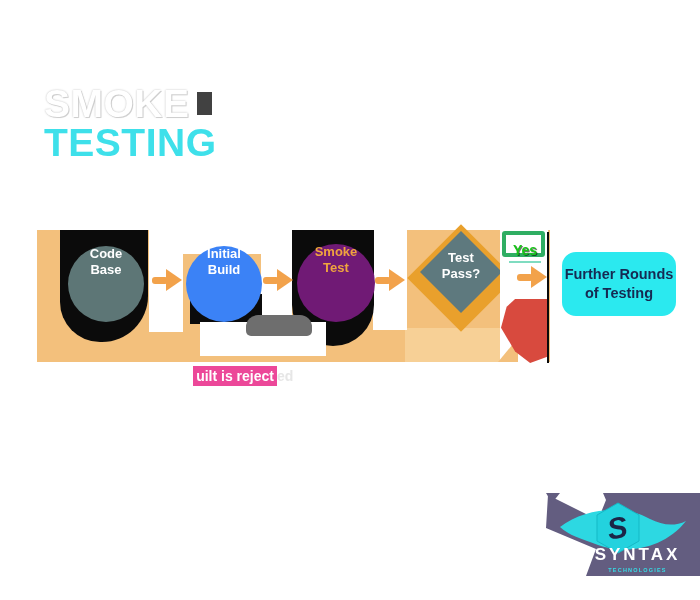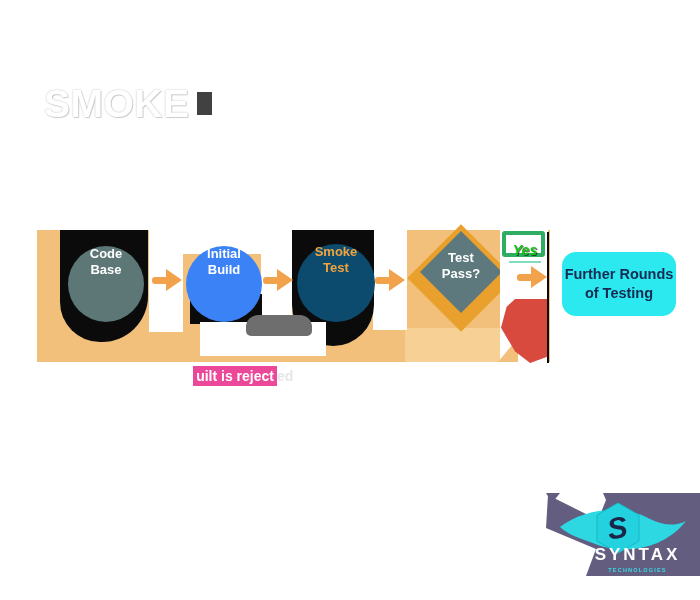--- a/index.html
+++ b/index.html
@@ -22,41 +22,41 @@
   .blob1{left:60px;top:230px;width:88px;height:112px;border-radius:0 0 46px 40px;}
   .blob2{left:190px;top:294px;width:72px;height:30px;}
   .blob3{left:292px;top:230px;width:82px;height:116px;border-radius:0 0 42px 42px;}
   .white-cover{left:200px;top:322px;width:126px;height:34px;background:#fff;}
   .gray-cloud{left:246px;top:315px;width:66px;height:21px;background:#6e6e6e;border-radius:12px 12px 5px 5px;}
 
   .node-circle{width:76px;height:76px;border-radius:50%;display:flex;align-items:flex-start;justify-content:center;
                text-align:center;font-size:13px;font-weight:700;line-height:16px;}
   .n-code{left:68px;top:246px;background:#5d7676;color:#fff;}
   .n-build{left:186px;top:246px;background:#3b82f6;color:#fff;}
-  .n-smoke{left:297px;top:244px;width:78px;height:78px;background:#0c4a6e;color:#f0a43e;}
+  .n-smoke{left:297px;top:244px;width:78px;height:78px;background:#701a75;color:#f0a43e;}
   .node-label{width:60px;}
 
   .diamond{transform:rotate(45deg);}
   .d-outer{left:423px;top:240px;width:76px;height:76px;background:#e9a02c;}
   .d-inner{left:432px;top:243px;width:58px;height:58px;background:#5e797e;}
   .d-label{left:424px;top:250px;width:74px;height:44px;display:flex;justify-content:center;
            text-align:center;color:#fff;font-size:13px;font-weight:700;line-height:16px;}
 
   
   .arrow{width:30px;height:22px;}
   .arrow .bar{position:absolute;left:0;top:8px;width:16px;height:7px;border-radius:3px;background:#f2a24b;}
   .arrow .head{position:absolute;left:14px;top:0;width:0;height:0;
                border-top:11px solid transparent;border-bottom:11px solid transparent;border-left:16px solid #f2a24b;}
 
   
   .yn-col{left:500px;top:230px;width:48px;height:132px;background:#fff;}
   .tan-tri{left:498px;top:338px;width:20px;height:24px;background:#f3c07c;clip-path:polygon(100% 0,100% 100%,0 100%);}
   .green-box{left:502px;top:231px;width:43px;height:26px;background:#fff;border:4px solid #2fae63;border-radius:3px;box-sizing:border-box;}
   .yes{left:506px;top:242px;width:38px;text-align:center;font-size:14px;font-weight:800;color:#18c618;
-       text-shadow:1px 1px 0 rgba(0,0,0,.55);font-style:italic;}
+       text-shadow:1px 1px 0 rgba(0,0,0,.55);}
   .yes-underline{left:509px;top:261px;width:32px;height:2px;background:#7fdcc0;}
   .no{left:519px;top:296px;width:30px;text-align:center;font-size:14px;font-weight:800;color:#e31212;
       text-shadow:1px 1px 0 rgba(0,0,0,.5);}
   .red-blob{left:501px;top:299px;width:47px;height:64px;background:#d84a3e;
             clip-path:polygon(30% 0,100% 0,100% 90%,62% 100%,30% 82%,0 45%,12% 12%);}
   .black-line{left:547px;top:232px;width:2px;height:131px;background:#0b0b0b;}
 
   
   .outcome{left:562px;top:252px;width:114px;height:64px;background:#2be9ef;border-radius:14px;
            display:flex;align-items:center;justify-content:center;text-align:center;}
@@ -75,20 +75,21 @@
   .logo-caption{left:575px;top:567px;width:125px;text-align:center;color:#35dde6;font-size:5.5px;
                 font-weight:700;letter-spacing:1.2px;}
 </style>
 </head>
 <body>
 
 <div id="stage">
 
   <div class="abs title">
     <div class="l1">SMOKE</div>
+    <div class="l2">TESTING</div>
   </div>
   <div class="abs title-patch"></div>
 
   <div class="abs band"></div>
   <div class="abs band-light"></div>
   <div class="abs gutter" style="left:149px;"></div>
   <div class="abs gutter" style="left:261px;width:31px;"></div>
   <div class="abs gutter" style="left:373px;height:100px;"></div>
   <div class="abs gap-top"></div>
   <div class="abs blob blob1"></div>

